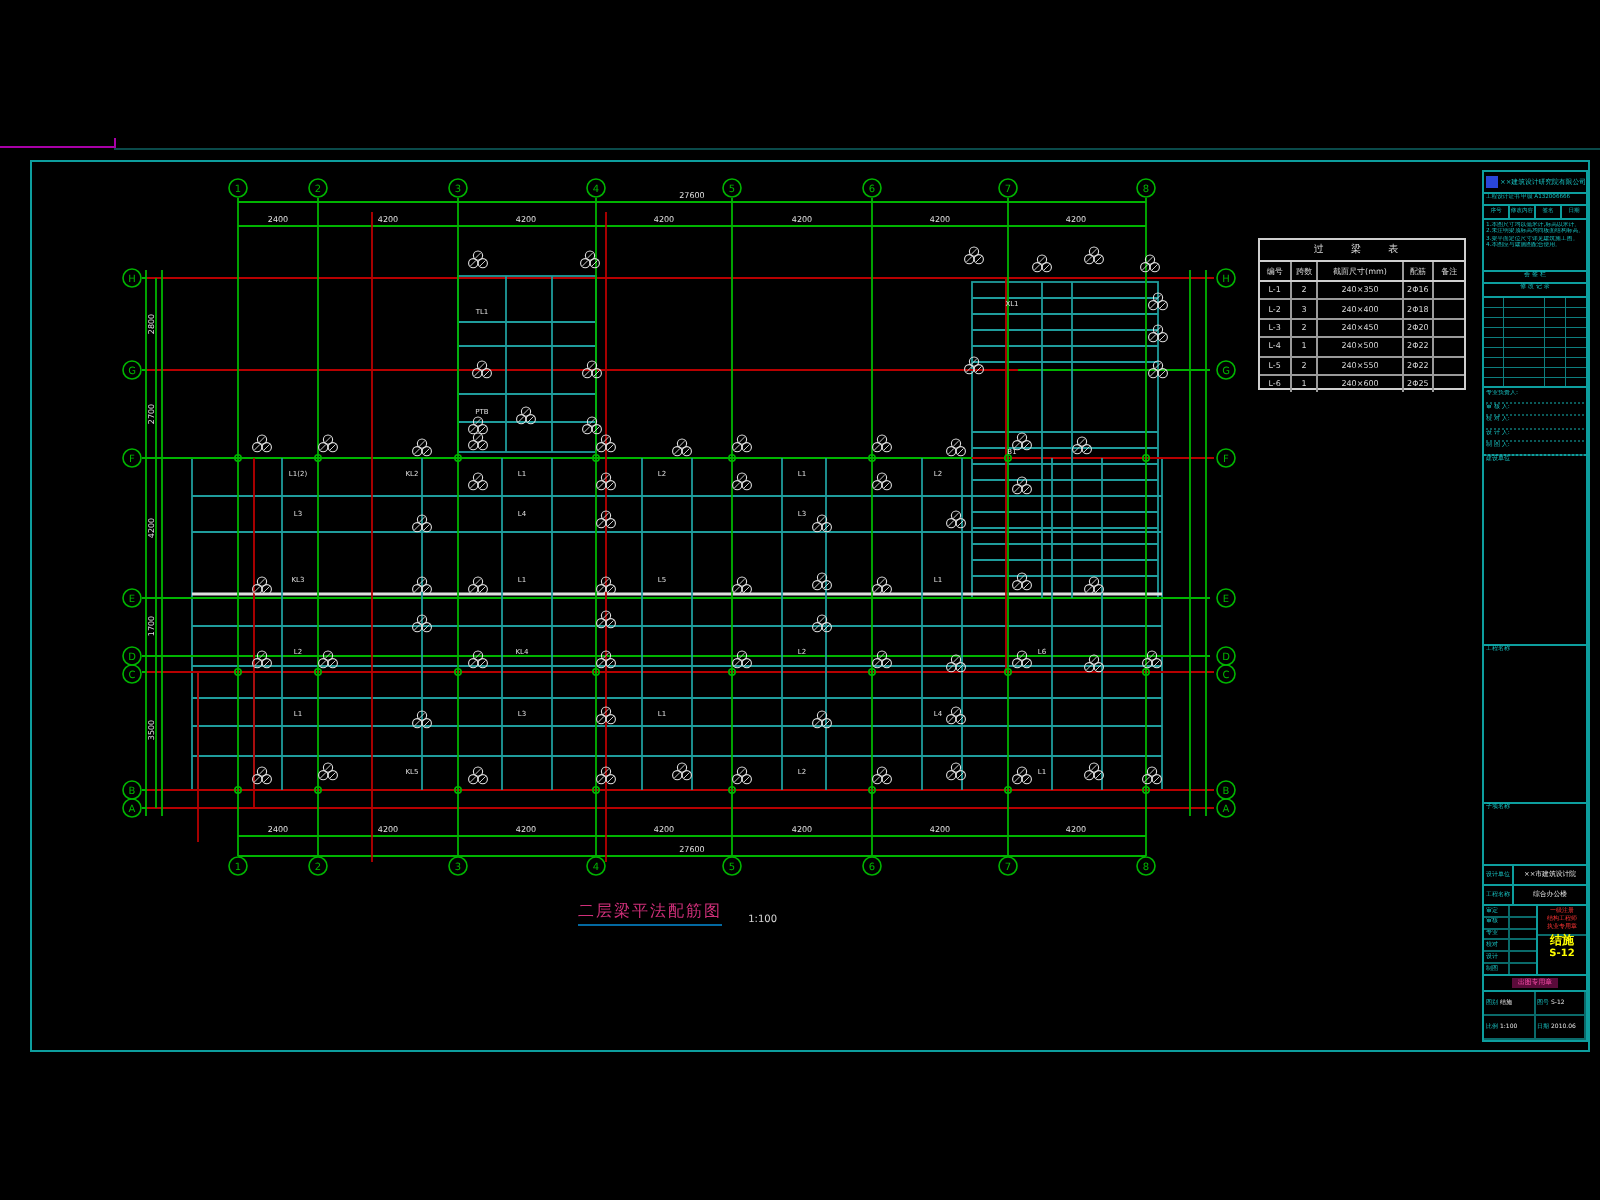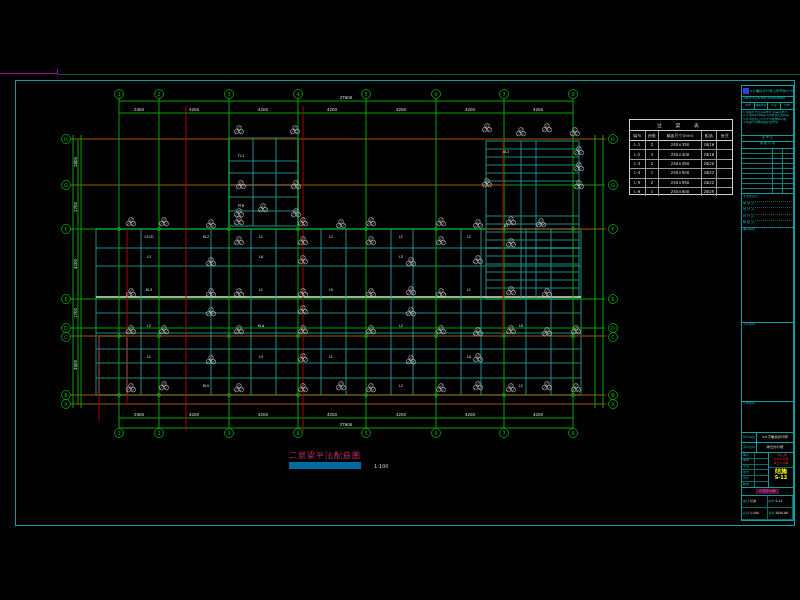--- a/index.html
+++ b/index.html
@@ -17,21 +17,21 @@
     font-size:5px;border-bottom:1px solid #cfcfcf;}
   .bt-row{display:flex;height:8.4px;border-bottom:1px solid #9a9a9a;}
   .bt-row:last-child{border-bottom:none;}
   .bt-head{height:9px;border-bottom:1px solid #cfcfcf;}
   .bt-c{border-right:1px solid #9a9a9a;display:flex;align-items:center;justify-content:center;
     overflow:hidden;white-space:nowrap;}
   .bt-c:last-child{border-right:none;}
   .c0{width:15%;}.c1{width:13%;}.c2{width:42%;}.c3{width:15%;}.c4{width:15%;}
   
   .drawing-title{position:absolute;left:273px;top:362px;width:140px;height:14px;}
-  .dt-text{color:#d02f7a;font-size:8px;letter-spacing:1px;border-bottom:7px solid #0369a1;
+  .dt-text{color:#d02f7a;font-size:8px;letter-spacing:1px;border-bottom:1px solid #0369a1;
     padding-bottom:1px;display:inline-block;}
   .dt-scale{color:#d8d8d8;font-size:5px;margin-left:8px;vertical-align:bottom;}
   
   .titleblock{position:absolute;left:725px;top:4px;width:51px;height:434px;border:1px solid #0d9e9e;
     color:#17c0c0;font-size:3px;line-height:1.2;display:flex;flex-direction:column;}
   .tb-logo{height:10px;display:flex;align-items:center;gap:1px;border-bottom:1px solid #0d9e9e;
     padding:0 1px;overflow:hidden;white-space:nowrap;font-size:3.4px;}
   .logo-sq{width:6px;height:6px;background:#2a46d8;flex:0 0 auto;}
   .tb-cert{height:5px;border-bottom:1px solid #0d9e9e;overflow:hidden;white-space:nowrap;padding:0 1px;font-size:2.8px;}
   .tb-hdr4{height:6px;border-bottom:1px solid #0d9e9e;display:flex;}

